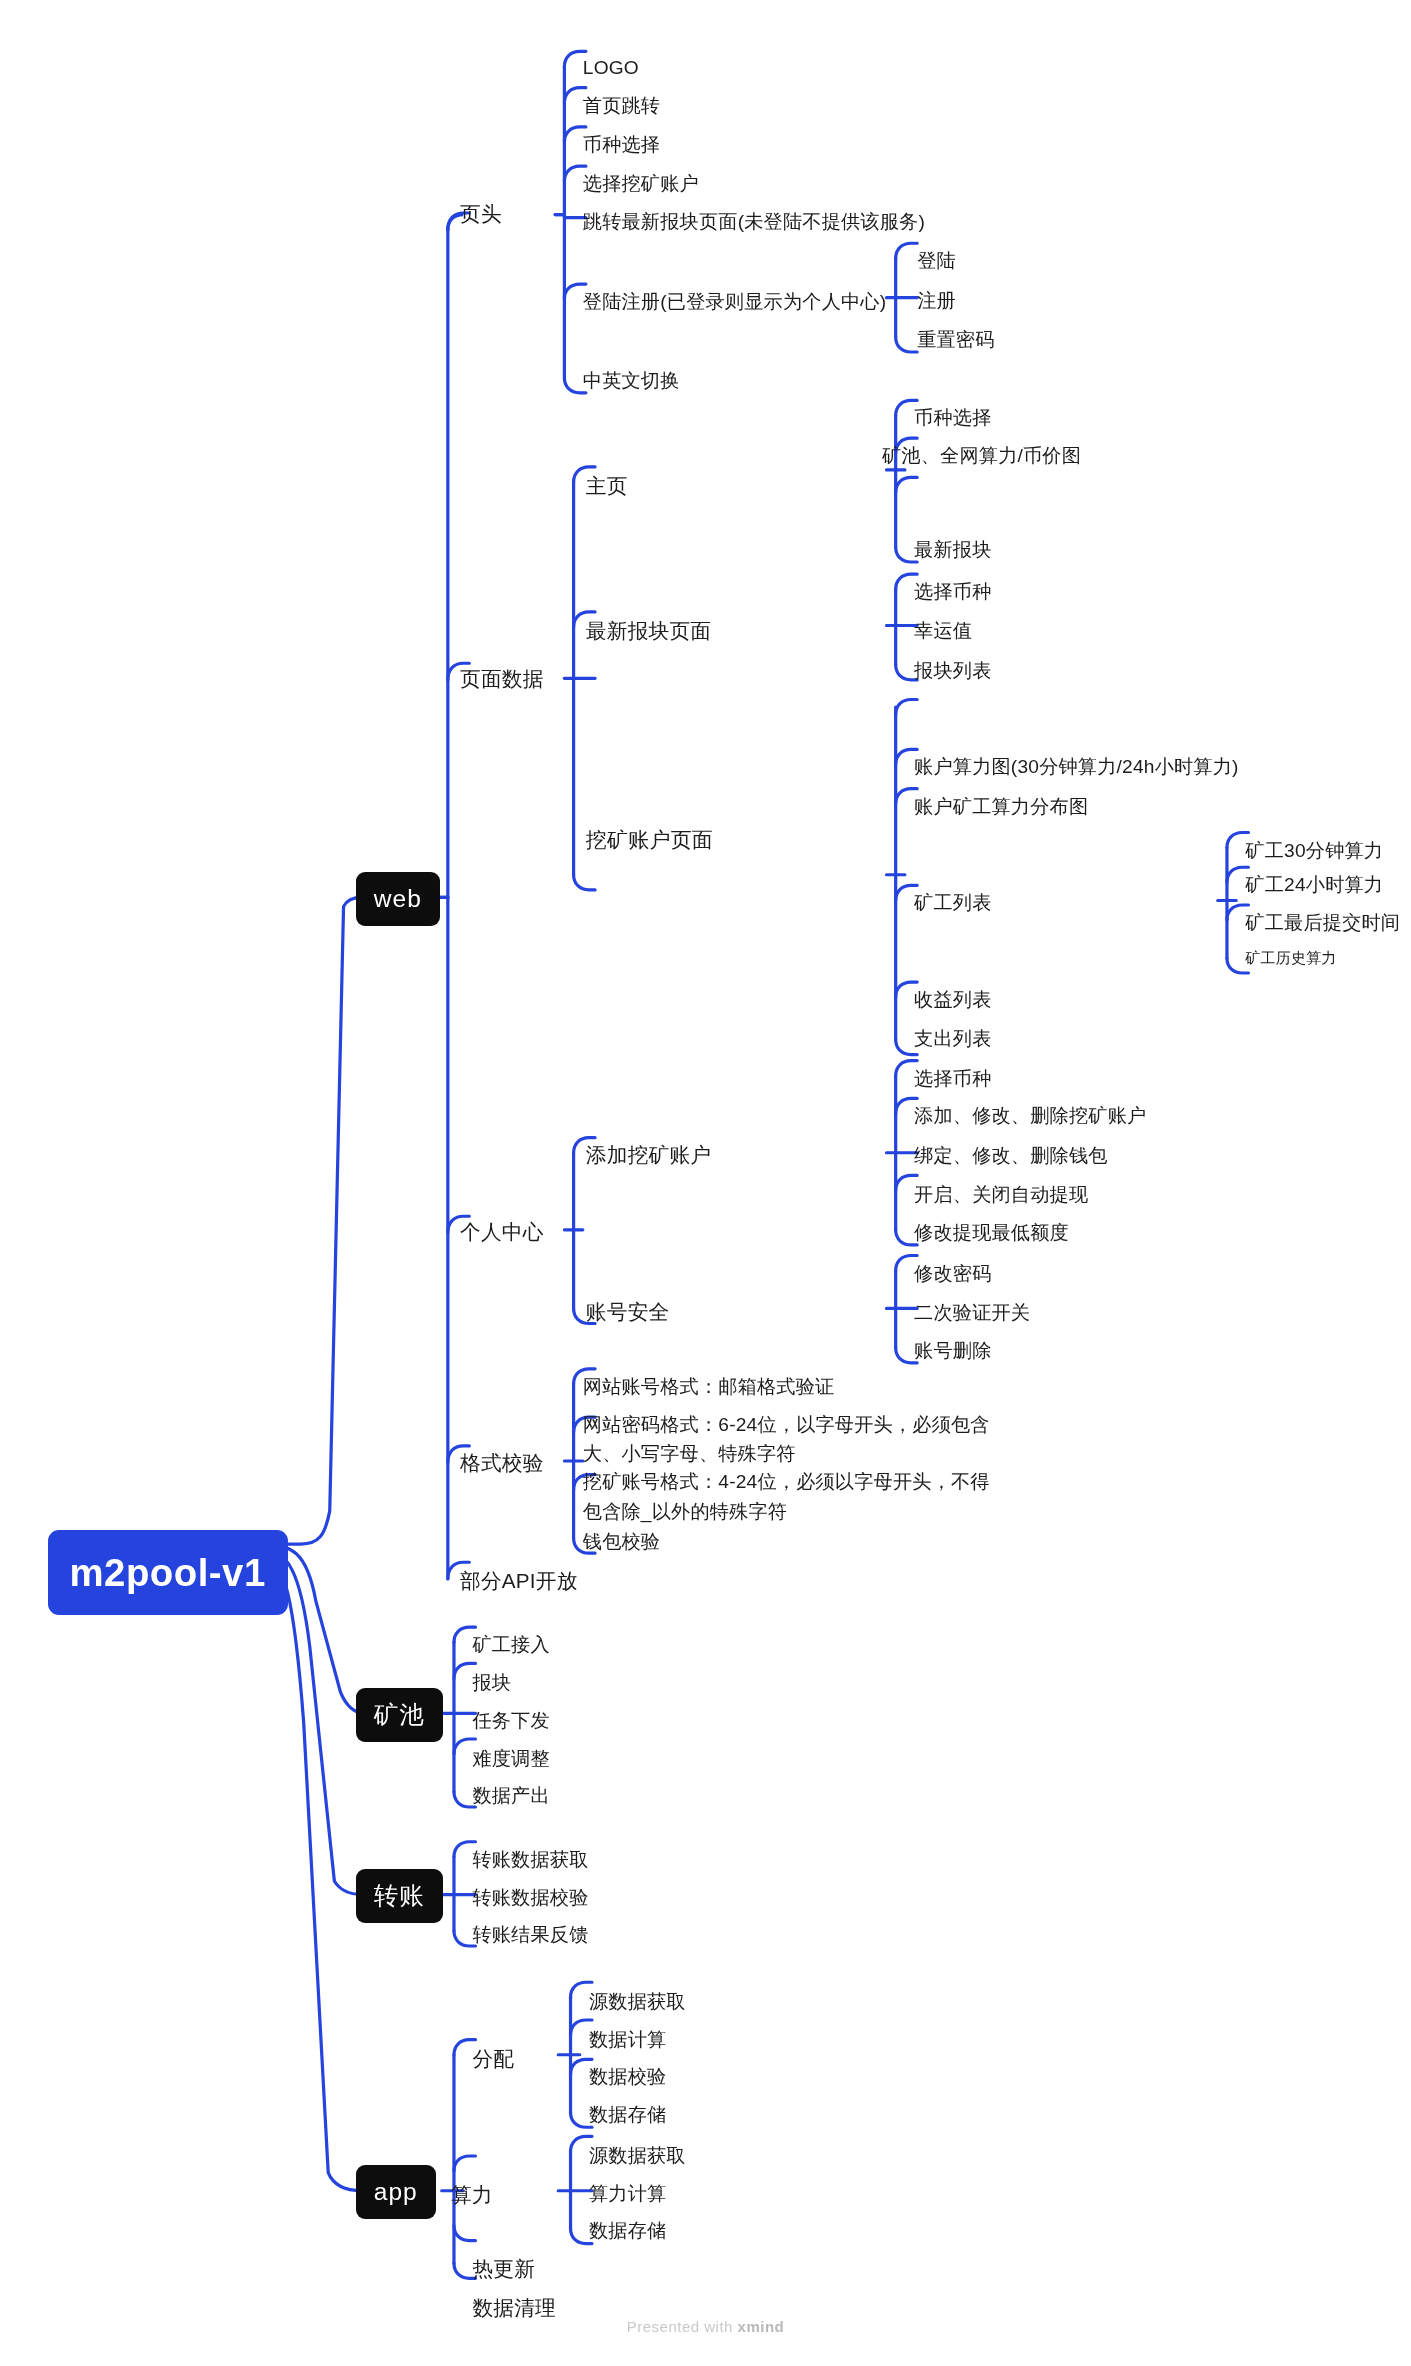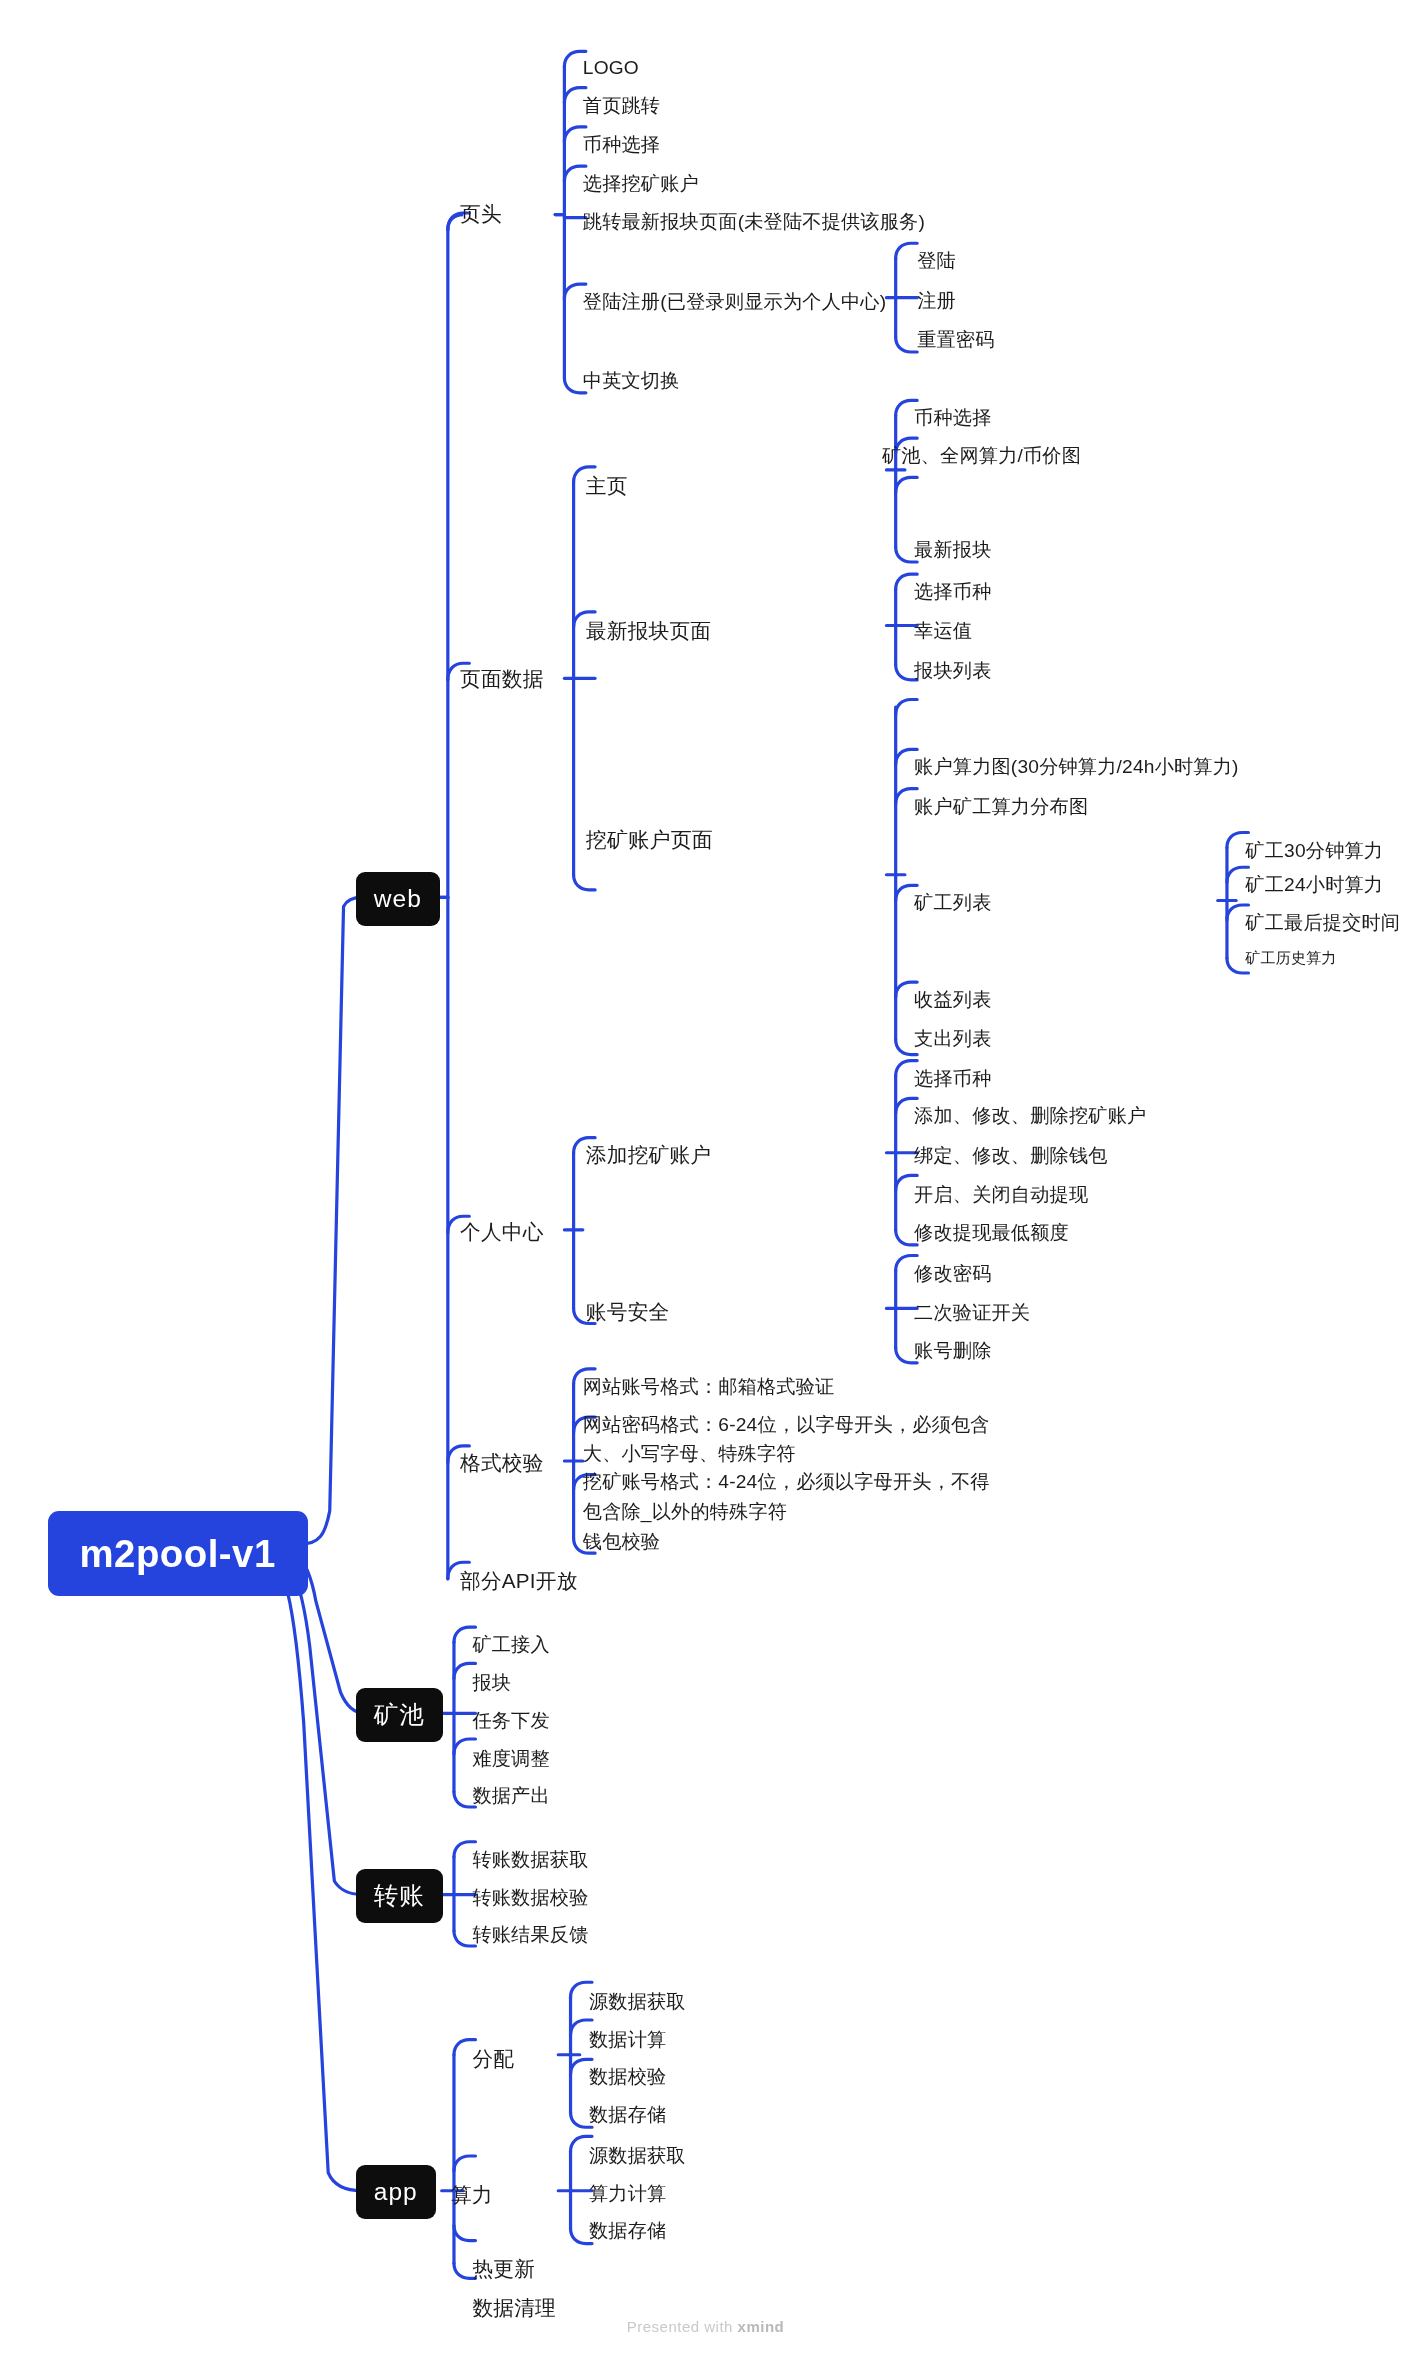--- a/index.html
+++ b/index.html
@@ -21,23 +21,24 @@
     font-size:13.5px;
     line-height:1.55;
     letter-spacing:0.2px;
   }
   .node.root {
     background:#2543dd;
     color:#ffffff;
     font-size:25px;
     font-weight:bold;
     border-radius:11px;
-    padding:13px 32px;
+    padding:13px 22px;
     letter-spacing:0.5px;
     white-space:nowrap;
+    margin-top:19px;
   }
   .node.topic {
     background:#0d0d0d;
     color:#ffffff;
     font-size:16px;
     font-weight:normal;
     border-radius:9px;
     padding:8px 18px;
     letter-spacing:1px;
     white-space:nowrap;

